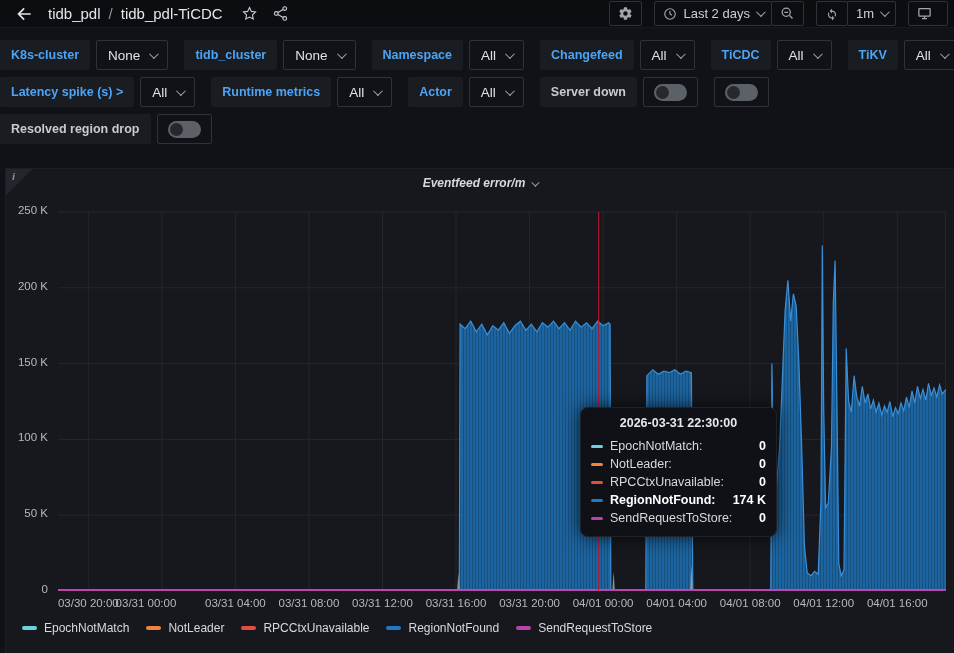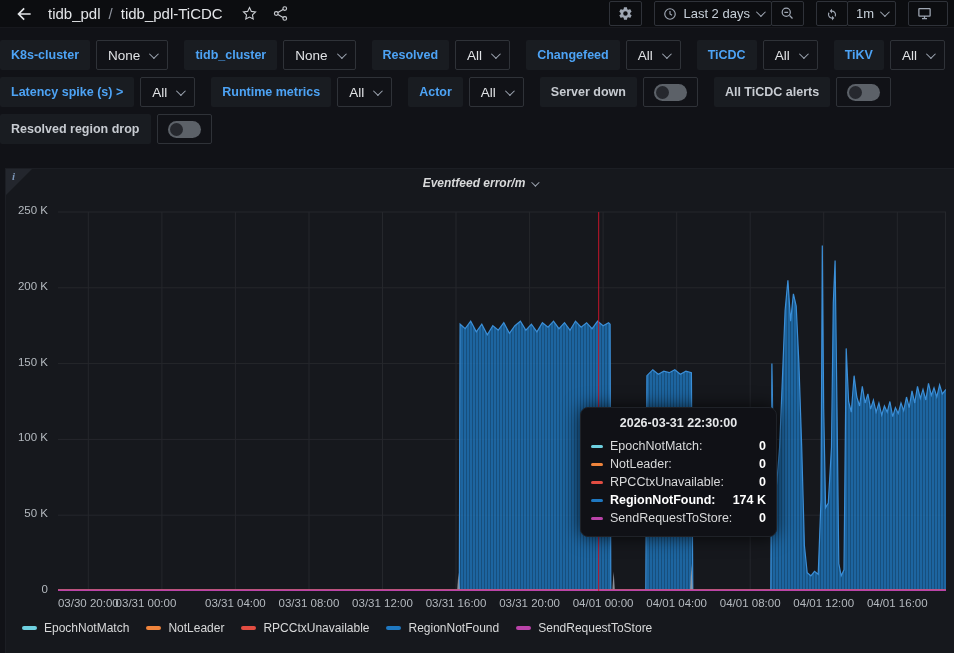--- a/index.html
+++ b/index.html
@@ -170,21 +170,21 @@
         </span>
       </div>
       <div class="var">
         <span class="var-label">tidb_cluster</span>
         <span class="var-select">
           <span>None</span>
           <span class="caret"></span>
         </span>
       </div>
       <div class="var">
-        <span class="var-label">Resolved</span>
+        <span class="var-label">Namespace</span>
         <span class="var-select">
           <span>All</span>
           <span class="caret"></span>
         </span>
       </div>
       <div class="var">
         <span class="var-label">Changefeed</span>
         <span class="var-select">
           <span>All</span>
           <span class="caret"></span>
@@ -227,21 +227,20 @@
           <span class="caret"></span>
         </span>
       </div>
       <div class="var">
         <span class="var-label plain">Server down</span>
         <span class="toggle-box">
           <span class="switch"></span>
         </span>
       </div>
       <div class="var">
-        <span class="var-label plain">All TiCDC alerts</span>
         <span class="toggle-box">
           <span class="switch"></span>
         </span>
       </div>
     </div>
     <div class="frow">
       <div class="var">
         <span class="var-label plain">Resolved region drop</span>
         <span class="toggle-box">
           <span class="switch"></span>

